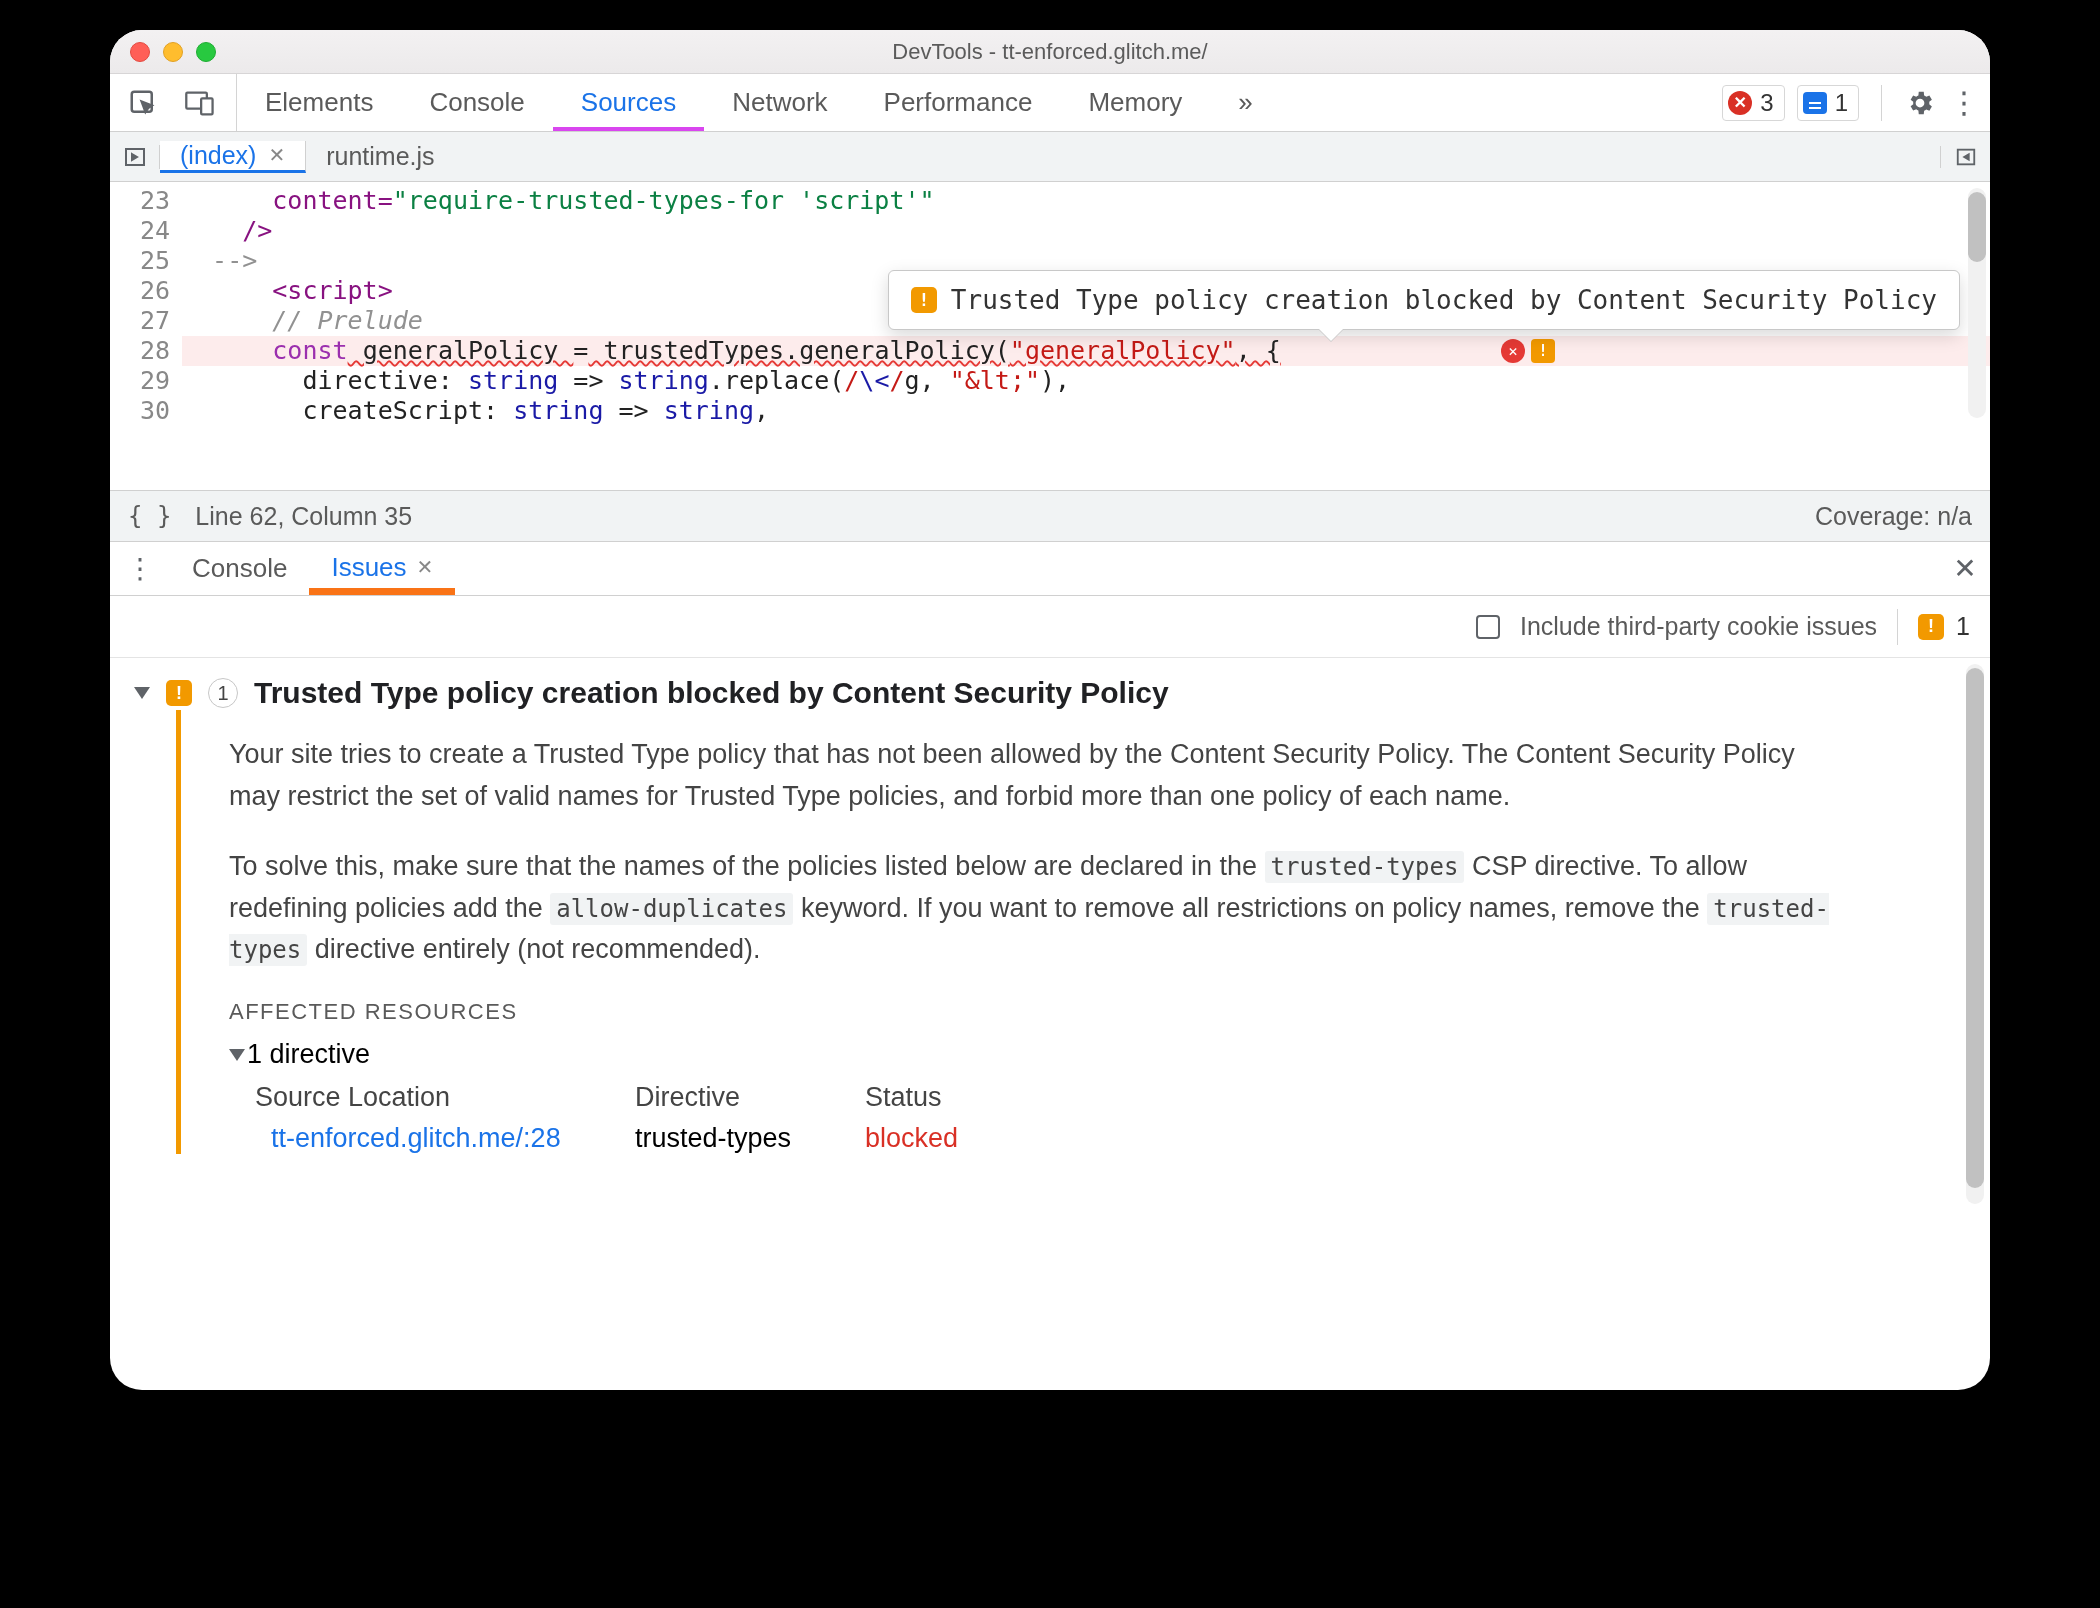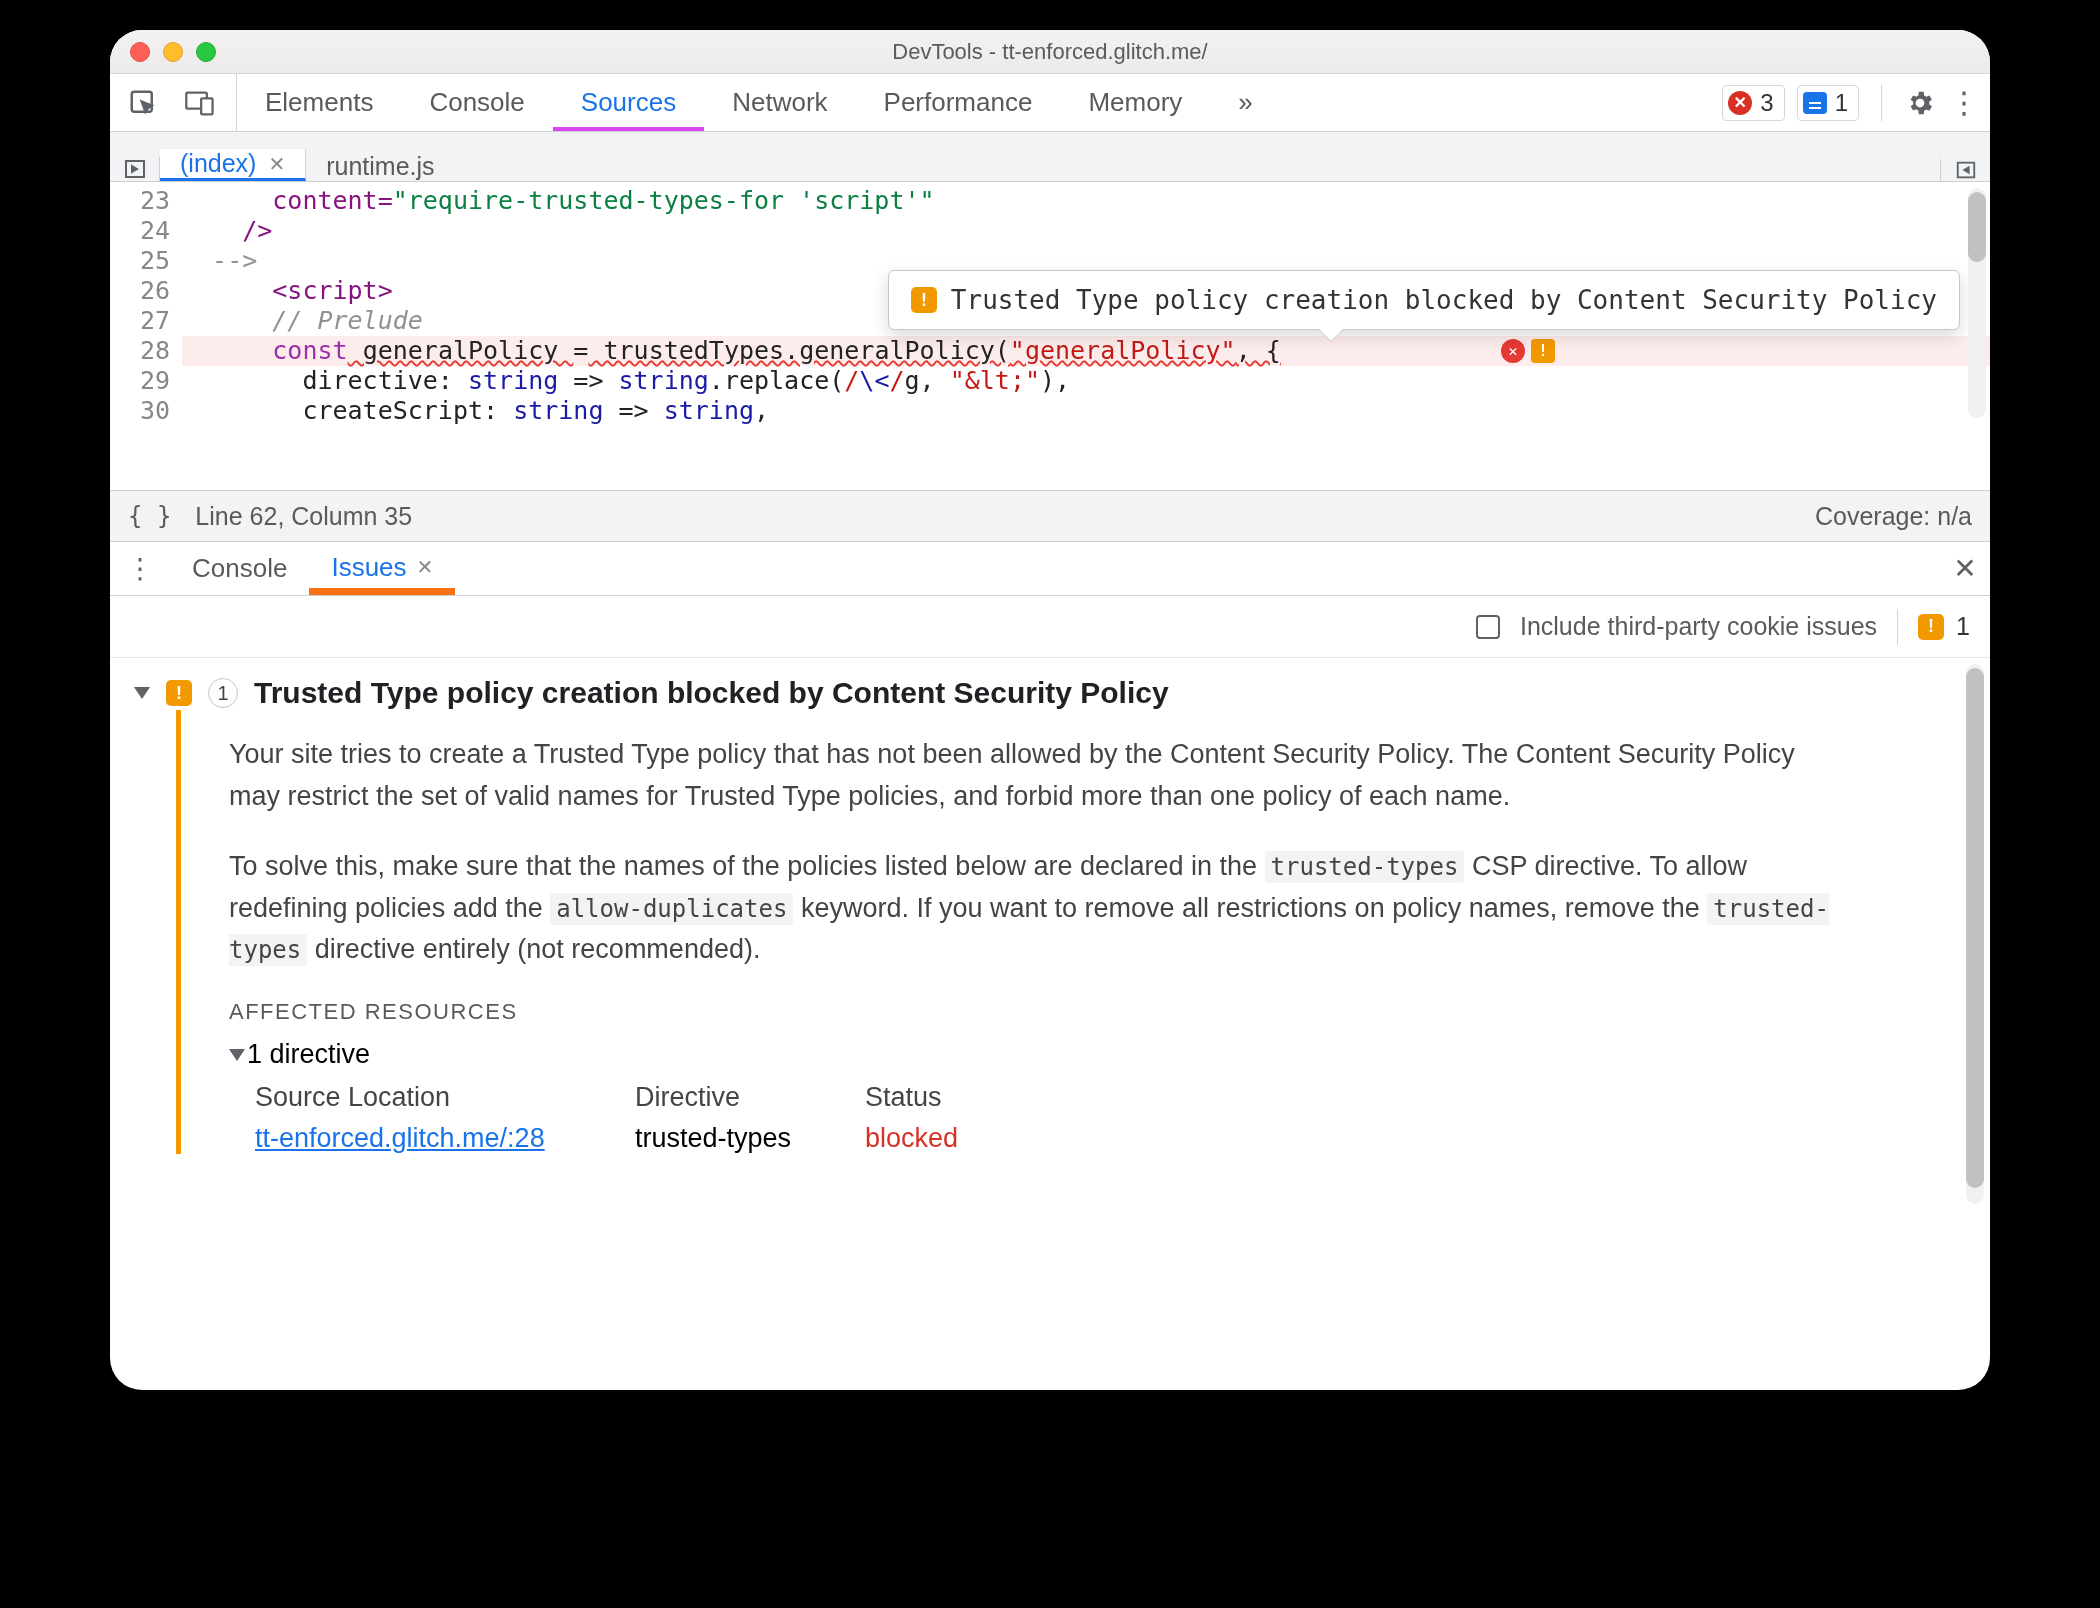--- a/index.html
+++ b/index.html
@@ -30,21 +30,21 @@
   .toolbar .grow { flex:1; }
   .badge-group { display:flex; align-items:center; gap:12px; padding-right:10px;}
   .badge { display:flex; align-items:center; gap:8px; background:#fff; border:1px solid #d7d7d7; border-radius:4px; padding:2px 10px 2px 5px; font-size:24px; color:#333; height:36px;}
   .err-ico{width:24px;height:24px;border-radius:50%;background:#d93025;display:flex;align-items:center;justify-content:center;color:#fff;font-size:16px;font-weight:700;}
   .msg-ico{width:24px;height:22px;border-radius:4px;background:#1a73e8;position:relative;display:flex;align-items:center;justify-content:center;}
   .msg-ico::before{content:"";width:12px;height:2px;background:#fff;box-shadow:0 5px 0 #fff;}
   .gear, .kebab, .more-chev { width:32px; height:32px; display:flex; align-items:center; justify-content:center; color:#5f6368; font-size:30px;}
   .divider { width:1px; height:36px; background:#d4d4d4; margin:0 10px;}
 
   
-  .filestrip { height:50px; border-bottom:1px solid #d0d0d0; display:flex; align-items:flex-end; background:#f1f3f4;}
+  .filestrip { height:50px; border-bottom:1px solid #d0d0d0; display:flex; align-items:center; background:#f1f3f4;}
   .filestrip .navbtn { width:50px; display:flex; align-items:center; justify-content:center; border-right:1px solid #d0d0d0; color:#5f6368; font-size:22px;}
   .file-tab { display:flex; align-items:center; gap:12px; padding:0 20px; color:#5a5a5a; font-size:25px; cursor:pointer; border-right:1px solid transparent;}
   .file-tab.active { background:#fff; color:#1a73e8; border-bottom:3px solid #1a73e8; border-right:1px solid #d0d0d0;}
   .file-tab .x { color:#888; font-size:20px;}
   .filestrip .right { margin-left:auto; width:50px; display:flex; align-items:center; justify-content:center; border-left:1px solid #d0d0d0; color:#5f6368;}
 
   
   .codewrap { position:relative; height:308px; background:#fff; display:flex; font-family: Menlo, Consolas, monospace; font-size:25px; line-height:30px; overflow:hidden;}
   .gutter { width:72px; text-align:right; padding-right:12px; color:#888; padding-top:4px; user-select:none;}
   .code { flex:1; color:#222; padding-top:4px; position:relative;}
@@ -97,21 +97,21 @@
   .tri { width:0;height:0;border-left:8px solid transparent;border-right:8px solid transparent;border-top:12px solid #5f6368;}
   .count-pill{min-width:30px;height:30px;border-radius:15px;border:1px solid #c7c7c7;background:#fff;display:flex;align-items:center;justify-content:center;font-size:20px;color:#444;font-weight:400;padding:0 8px;}
   .issue-accent { border-left:5px solid #f29900; margin-left:42px; padding-left:48px; padding-top:24px;}
   .issue-desc { font-size:27px; line-height:1.55; color:#444; max-width:1600px;}
   .issue-desc p{margin-bottom:28px;}
   .issue-desc code{ font-family:Menlo,monospace; background:#f1f3f4; padding:2px 6px; border-radius:3px; font-size:24px;}
   .aff-title { font-size:22px; letter-spacing:1.5px; color:#5a5a5a; margin:18px 0 14px; font-weight:500;}
   .dir-row { display:flex; align-items:center; gap:2px; font-size:27px; margin-bottom:12px;}
   .tbl { display:grid; grid-template-columns: 380px 230px 200px; font-size:27px; row-gap:10px; margin-left:26px;}
   .tbl .hd{color:#444;}
-  .tbl .lk{color:#1a73e8; text-decoration:underline;}
+  .tbl .lk{color:#1a73e8; margin-left:16px;}
   .tbl .red{color:#d93025;}
 
   .vscroll2{position:absolute;right:6px;top:6px;width:18px;height:540px;background:#f1f1f1;border-radius:9px;}
   .vscroll2 .thumb{background:#c1c1c1;border-radius:9px;width:100%;height:520px;margin-top:4px;}
 
   svg { display:block; }
 </style>
 </head>
 <body>
 

